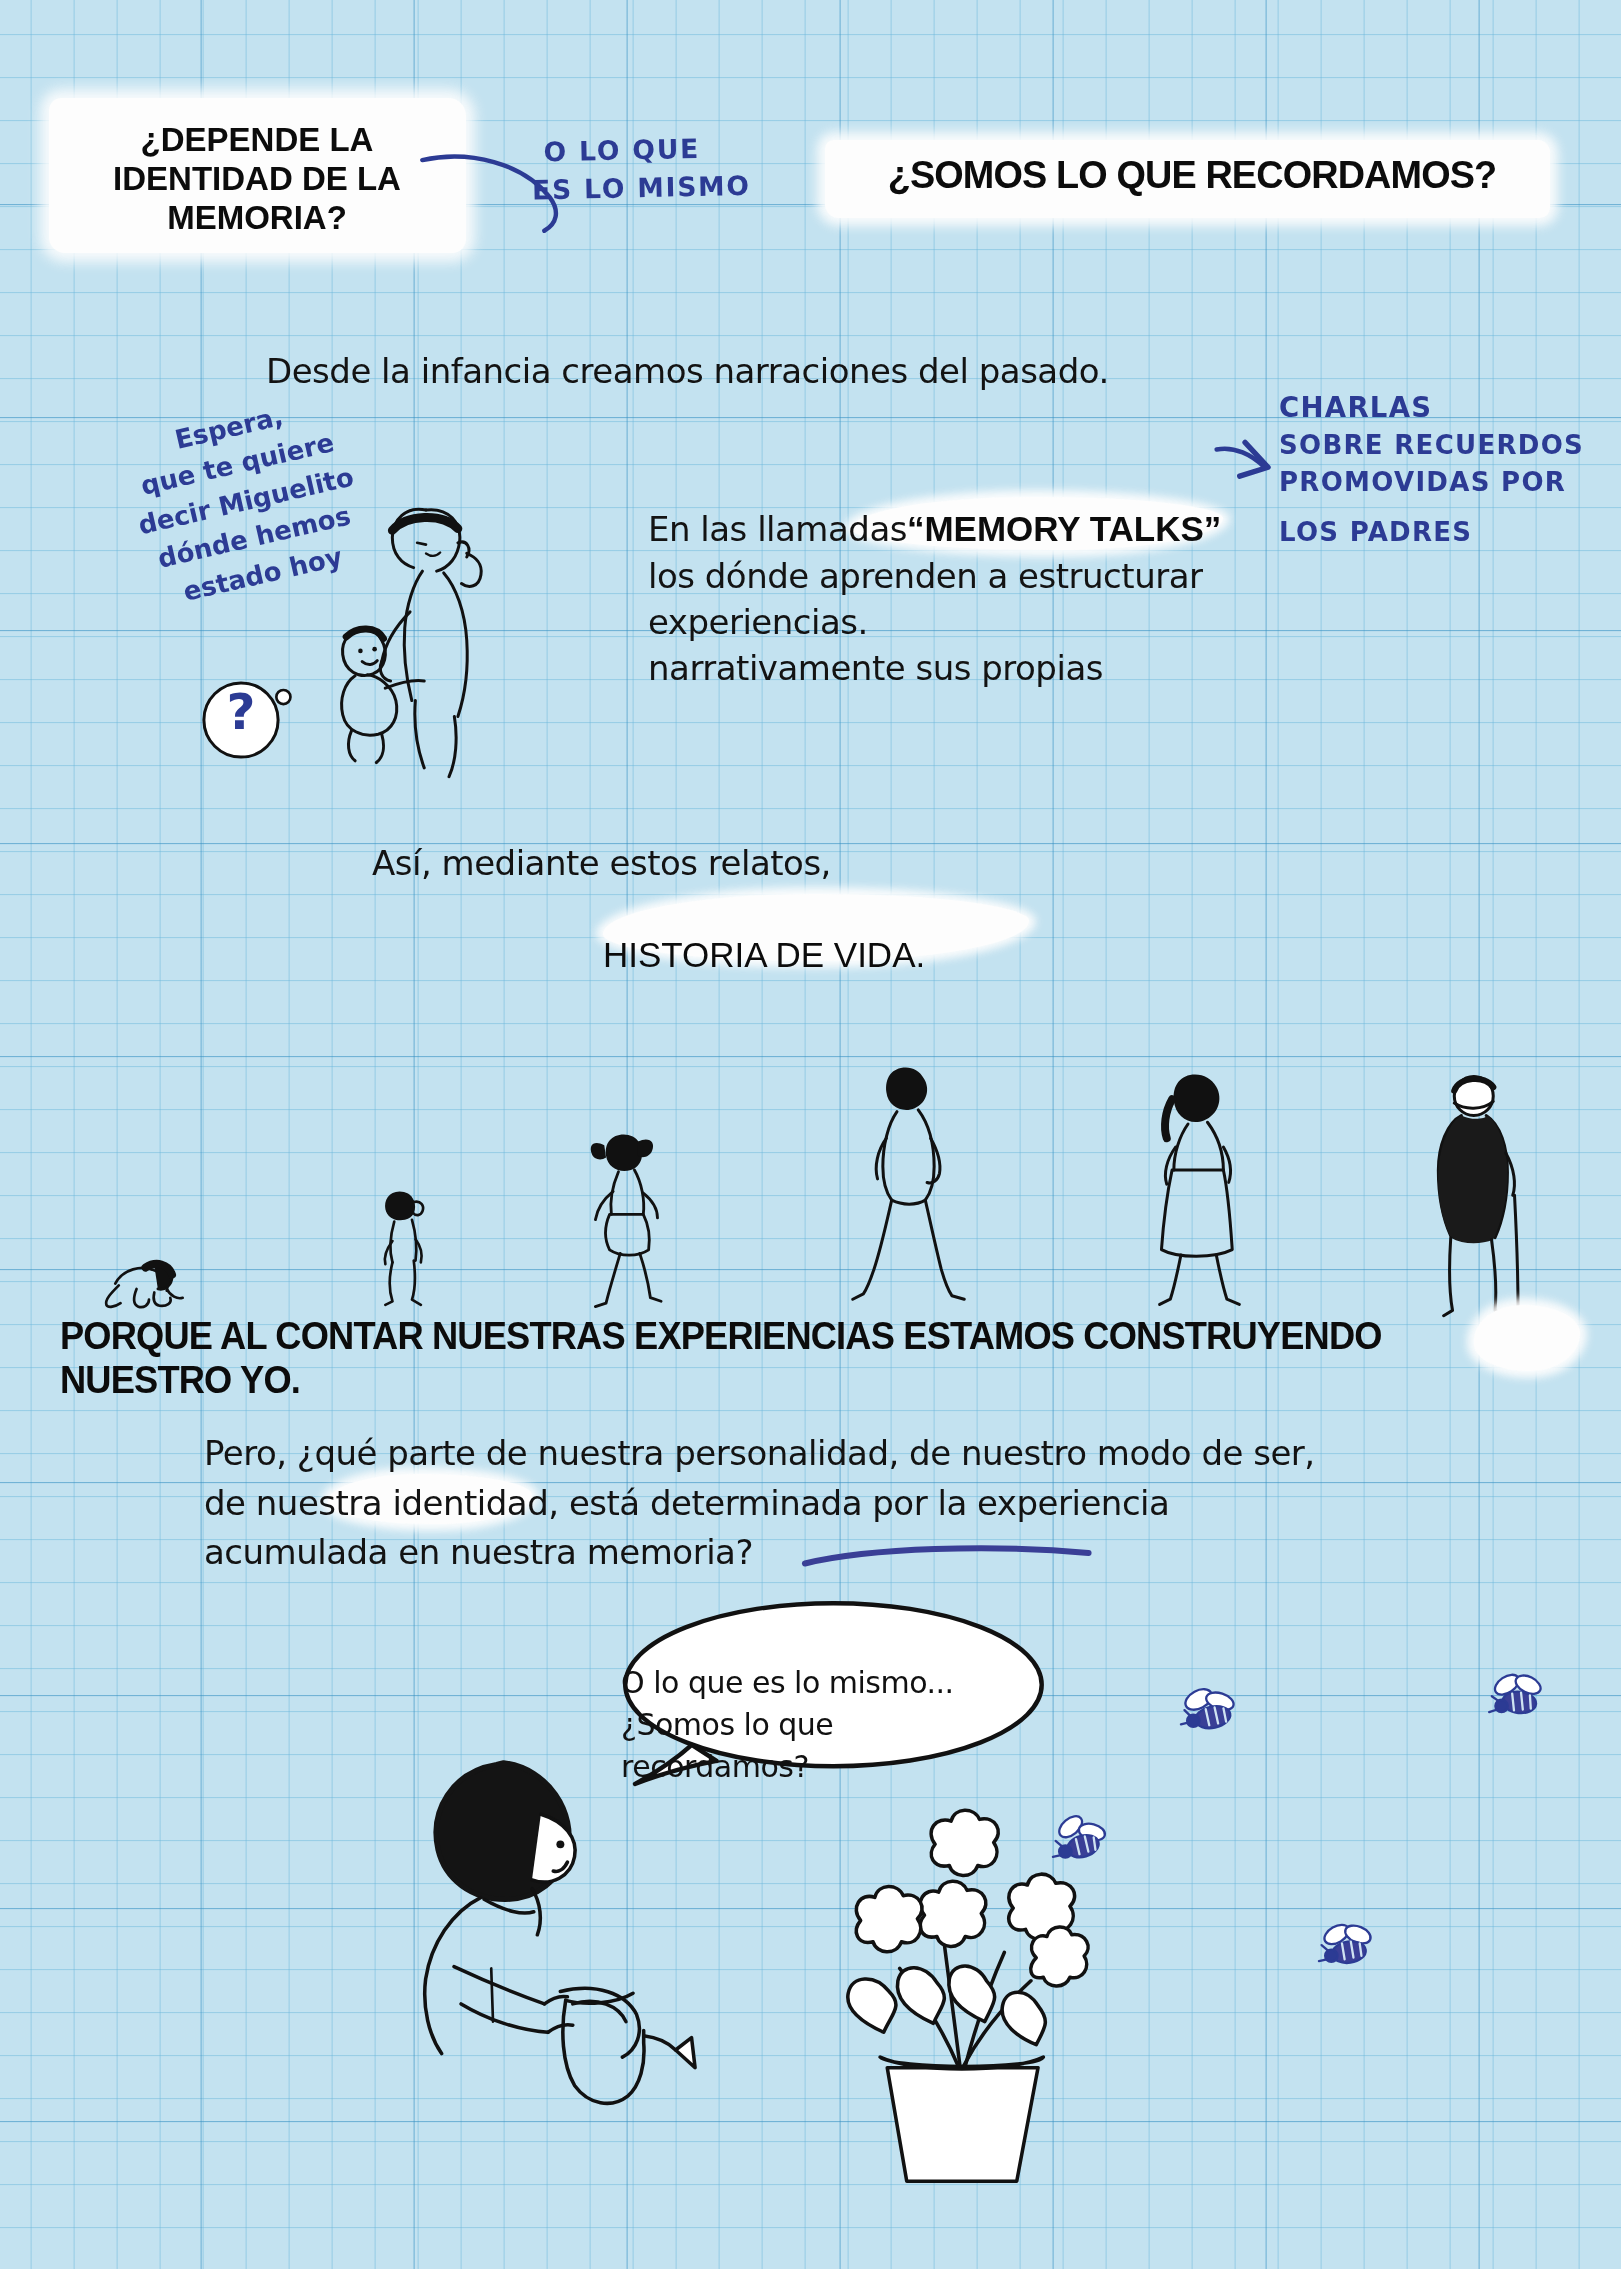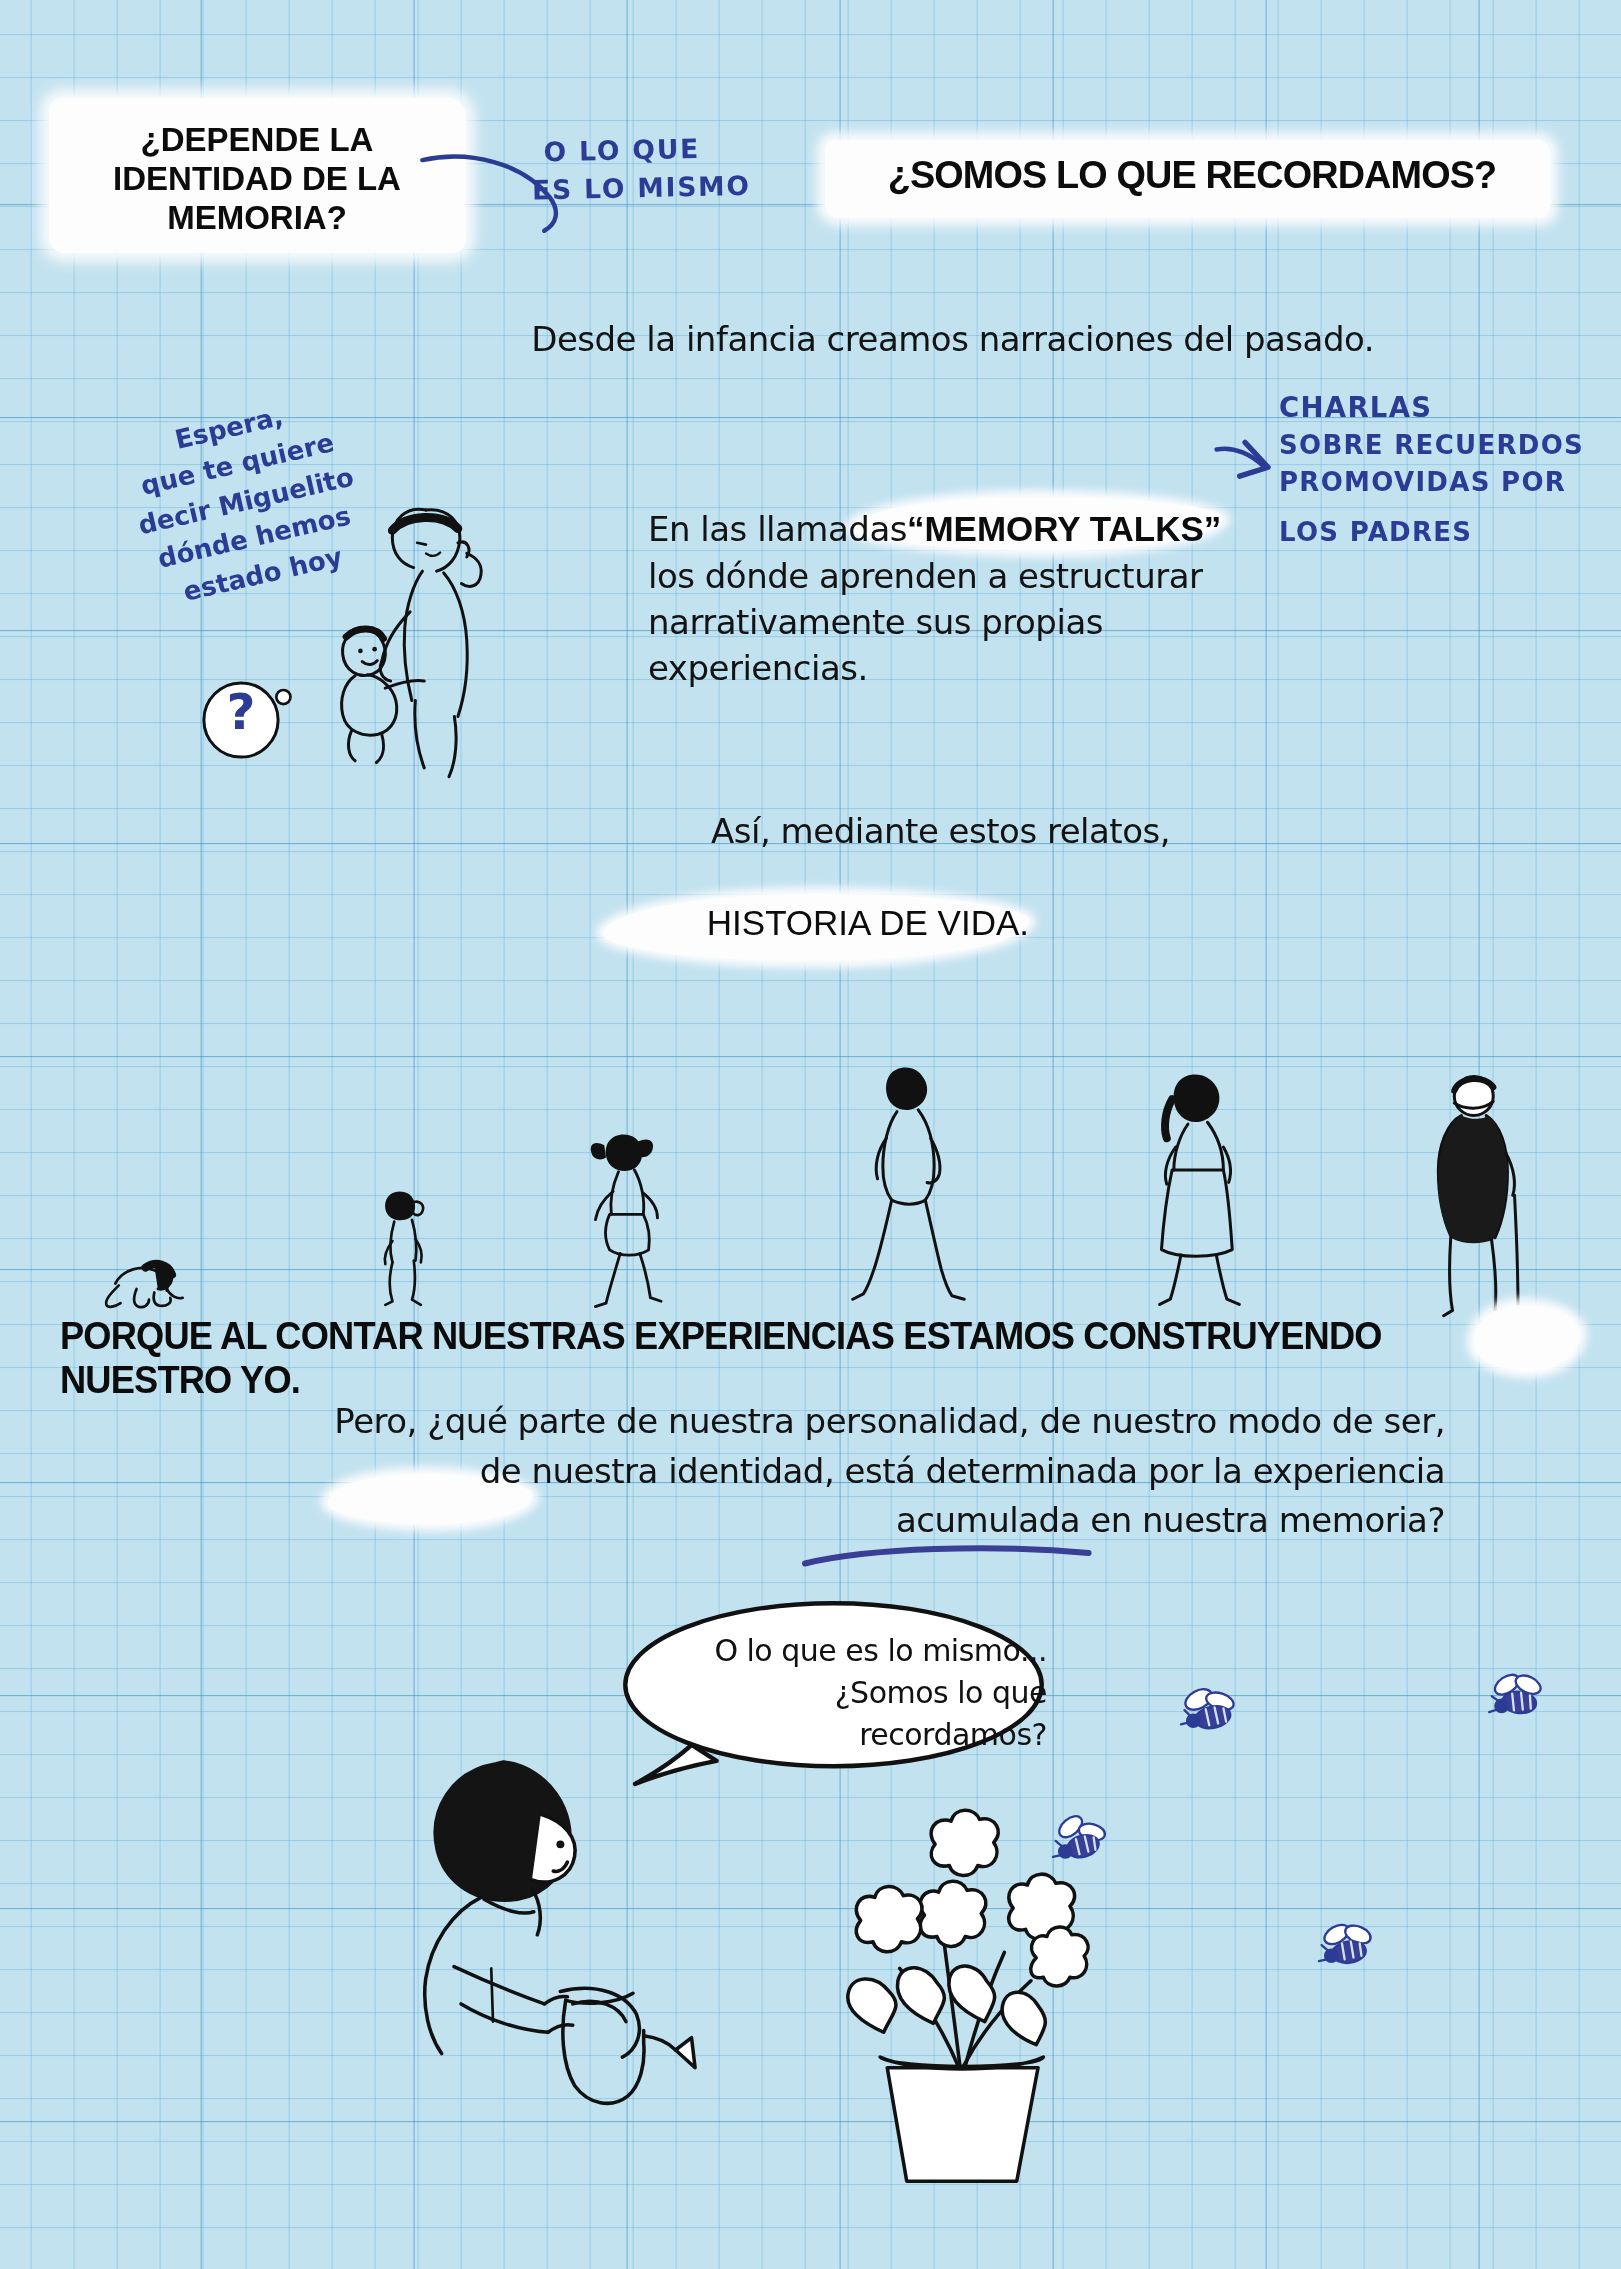--- a/index.html
+++ b/index.html
@@ -59,21 +59,21 @@
     letter-spacing:0px;
   }
   
   .body-txt{
     font-family:"DejaVu Sans", sans-serif;
     font-weight:400;
     color:#131313;
     line-height:1.30;
     letter-spacing:-0.5px;
   }
-  .center{text-align:right;}
+  .center{text-align:left;margin-top:32px;}
   svg{display:block;overflow:visible;}
 </style>
 </head>
 <body>
 
 <div id="page">
 
   <div class="patch rect abs" style="left:49px; top:98px; width:417px; height:155px;
               border-radius:12.4px 17.7px 14px 16px;
               box-shadow:0 0 12.4px 8.9px rgba(253,253,253,0.9);"></div>
@@ -155,22 +155,22 @@
               font-family:'DejaVu Sans',sans-serif; color:#2c3b94;">?</div>
 
   <div class="patch abs" style="left:851px; top:497px; width:372px; height:53px;
               border-radius:50% 50% 45% 55% / 60% 40% 60% 40%;"></div>
 
   <div class="abs body-txt" style="left:648px; top:505px; width:674px; font-size:34px; line-height:1.36;">
     <div style="white-space:nowrap;">
       <span>En las llamadas</span><span class="headline" style="font-size:35px; letter-spacing:0px;">“MEMORY TALKS”</span>
     </div>
     <div>los dónde aprenden a estructurar</div>
+    <div>experiencias.</div>
     <div>narrativamente sus propias</div>
-    <div>experiencias.</div>
   </div>
 
   <svg class="abs" style="left:1213px; top:430px;" width="80" height="71" viewBox="0 0 90 80">
     <path d="M4 22 C 24 18, 44 28, 58 42" fill="none" stroke="#2c3b94" stroke-width="5" stroke-linecap="round"></path>
     <path d="M36 14 L 62 42 L 30 52" fill="none" stroke="#2c3b94" stroke-width="6" stroke-linecap="round" stroke-linejoin="round"></path>
   </svg>
 
   <div class="abs handwr" style="left:1279px; top:388px; font-size:27.5px; line-height:1.42; letter-spacing:1.3px;">
     <div>CHARLAS</div>
     <div style="font-size:26px;">SOBRE RECUERDOS</div>

